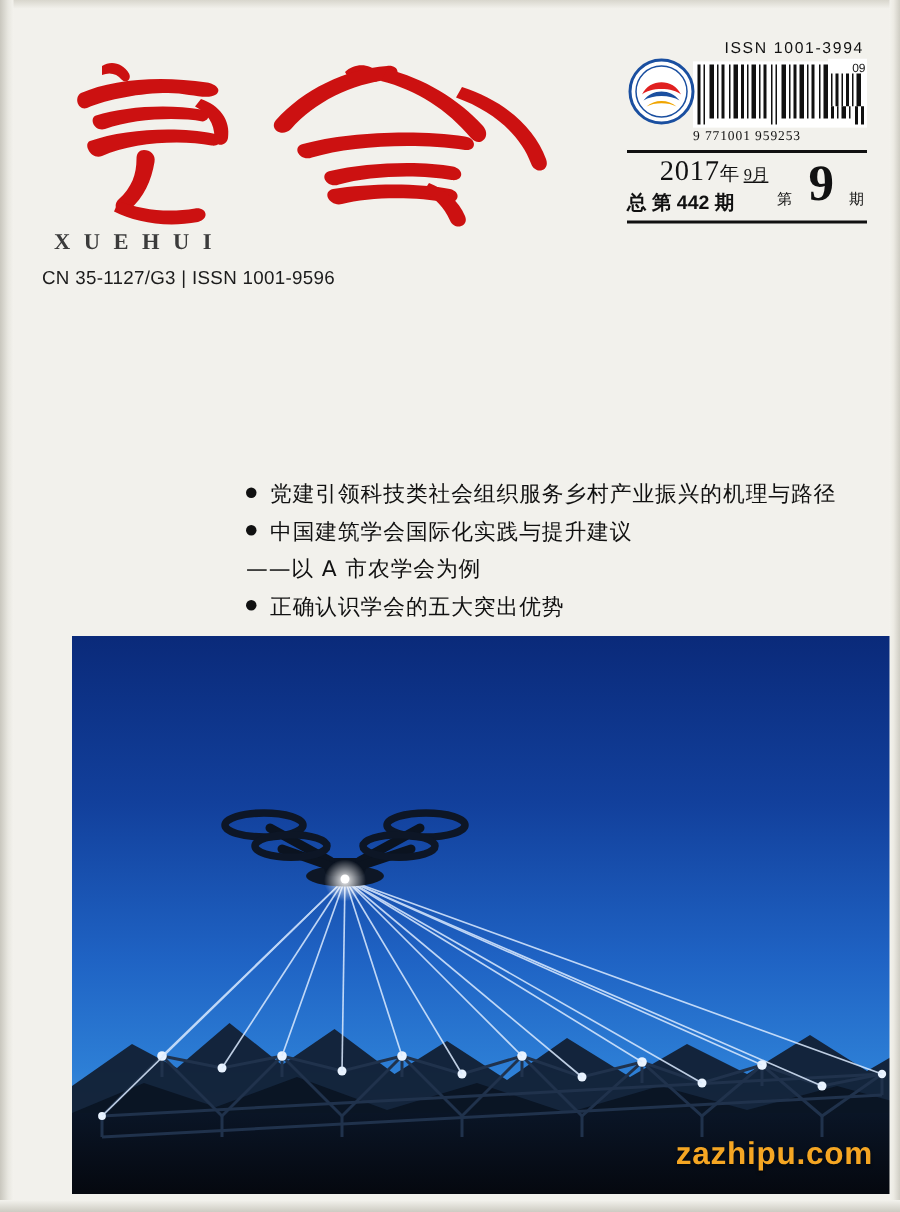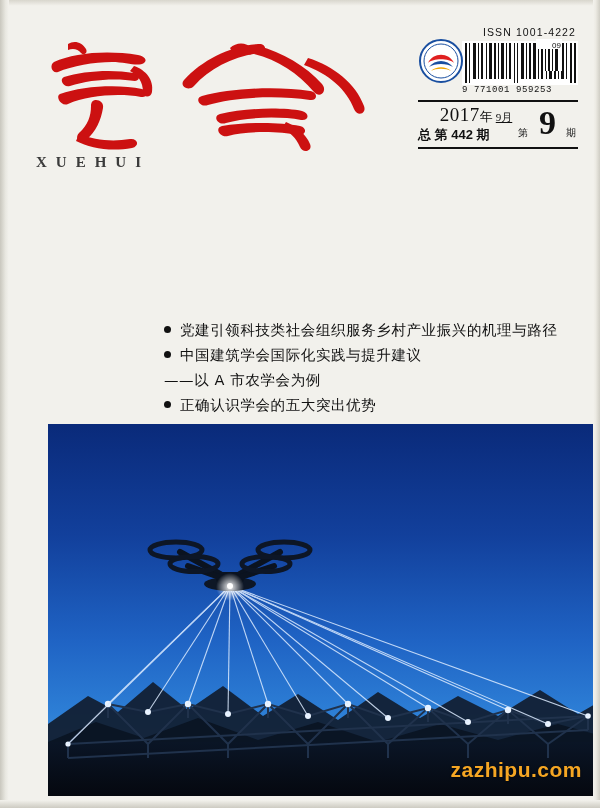--- a/index.html
+++ b/index.html
@@ -112,28 +112,28 @@
     width: 116px;
     height: 44px;
     background: #fff;
   }
   .barcode-num {
     position: absolute;
     right: 0px;
     top: 59px;
     width: 116px;
     text-align: left;
-    font-family: Liberation Mono, monospace;
+    font-family: Liberation Serif, serif;
     font-size: 9px;
     letter-spacing: 0.6px;
     color: #111;
   }
   .barcode-addon {
     position: absolute;
-    right: 16px;
+    right: 0px;
     top: 13px;
     width: 26px;
     height: 32px;
   }
   .addon-num {
     position: absolute;
     right: 1px;
     top: 2px;
     font-size: 8px;
     color: #111;
@@ -302,25 +302,26 @@
           <path d="M188 104 C212 100, 246 100, 266 104 C274 106, 272 114, 264 113 C244 109, 212 109, 194 114 C186 116, 180 106, 188 104 Z"></path>
           <path d="M252 100 C262 104, 272 112, 276 122 C279 129, 269 132, 266 125 C262 116, 256 110, 248 106 Z"></path>
 
           <path d="M274 36 C300 44, 322 62, 330 84 C333 92, 323 95, 320 87 C313 68, 295 52, 270 43 Z"></path>
         </g>
       </svg>
     </div>
 
     <div class="logo-pinyin">XUEHUI</div>
 
+    <div class="issn-line">CN 35-1127/G3 | ISSN 1001-9596</div>
   </div>
 
   <div class="topright">
 
-    <div class="issn-top">ISSN 1001-4222</div>
+    <div class="issn-top">ISSN 1001-3994</div>
 
     <div class="barcode-wrap">
       <svg width="116" height="44" viewBox="0 0 116 44" xmlns="http://www.w3.org/2000/svg">
         <rect width="116" height="44" fill="#ffffff"></rect>
         <g fill="#111111">
           <rect x="3" y="2" width="2" height="40"></rect>
           <rect x="7" y="2" width="1" height="40"></rect>
           <rect x="11" y="2" width="3" height="36"></rect>
           <rect x="16" y="2" width="1" height="36"></rect>
           <rect x="19" y="2" width="2" height="36"></rect>

